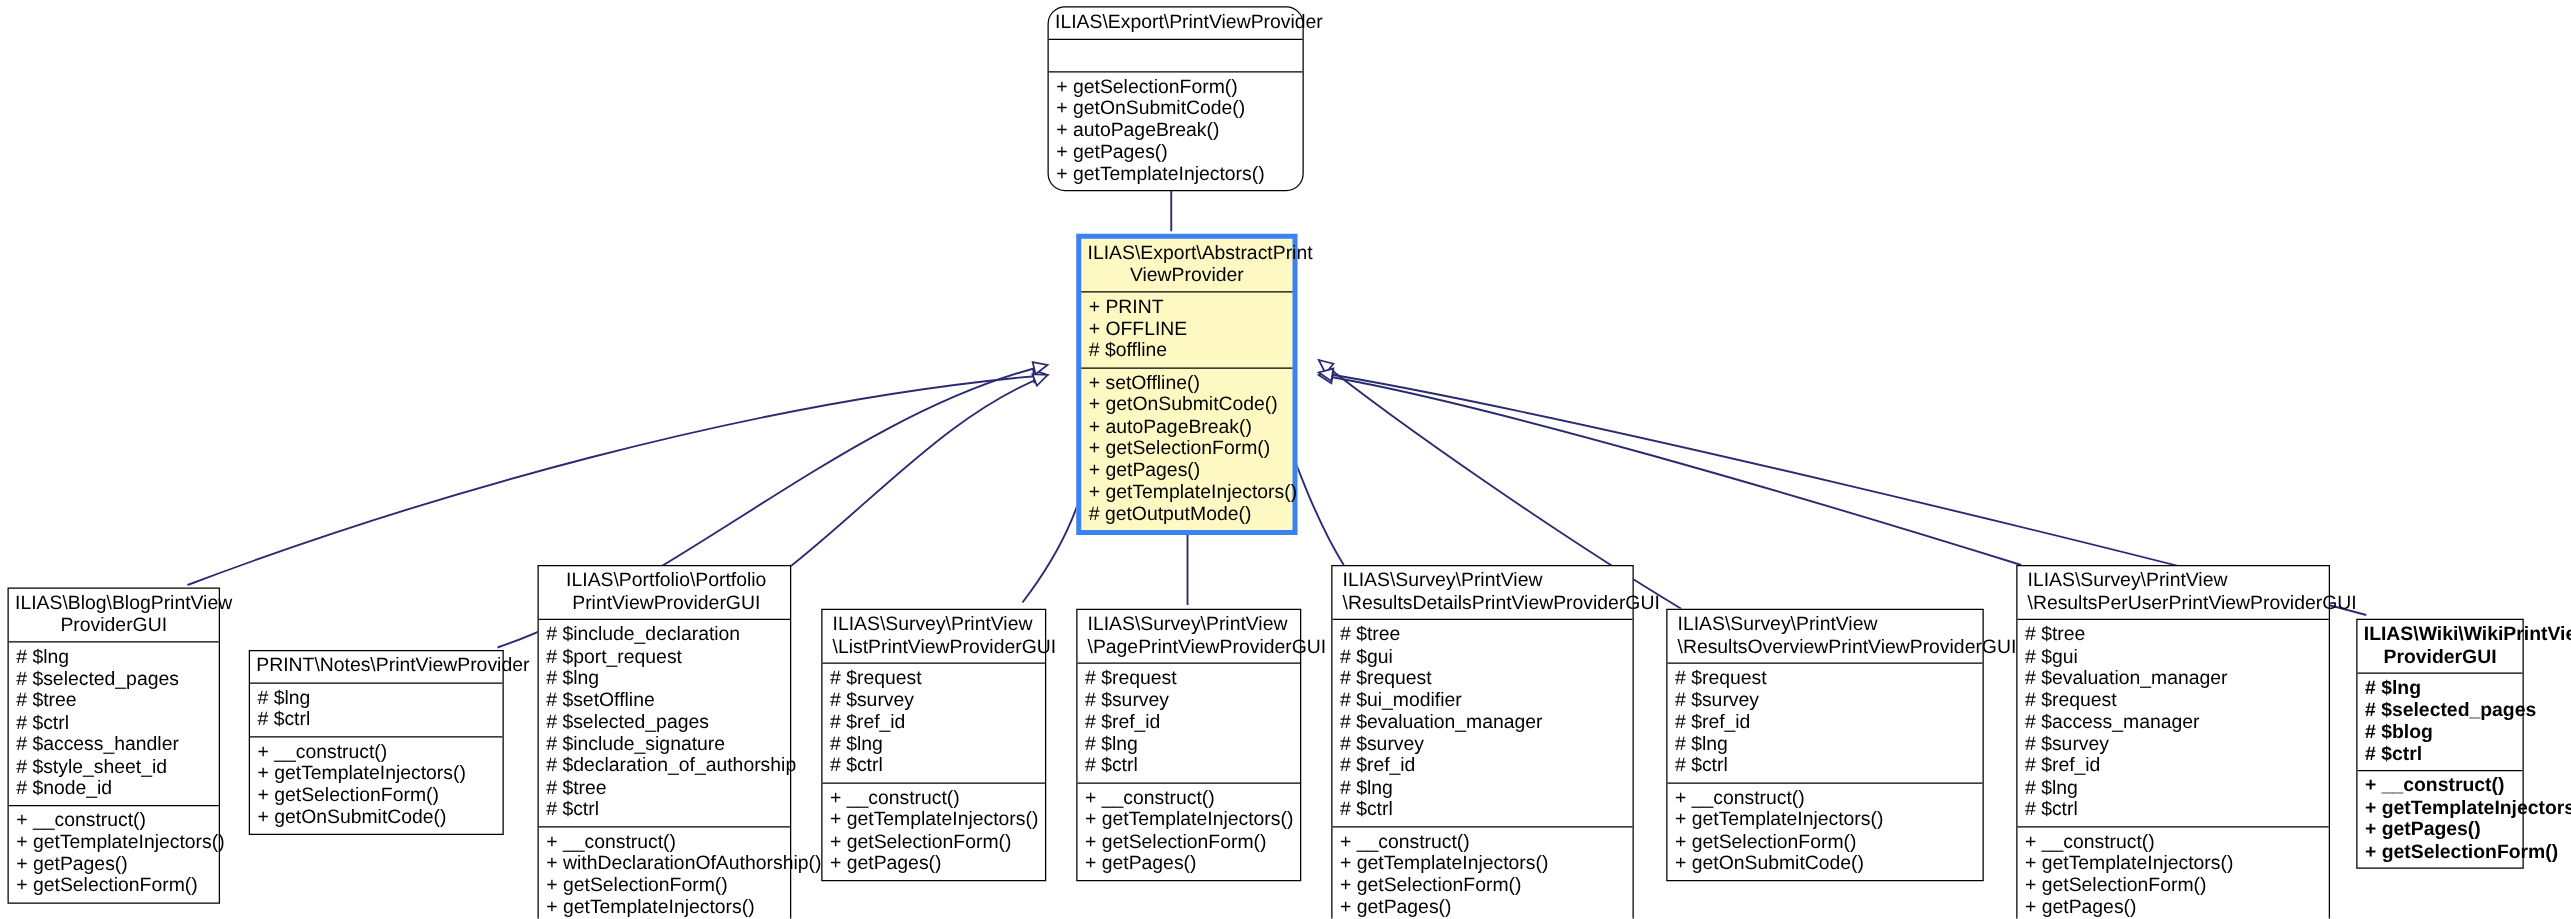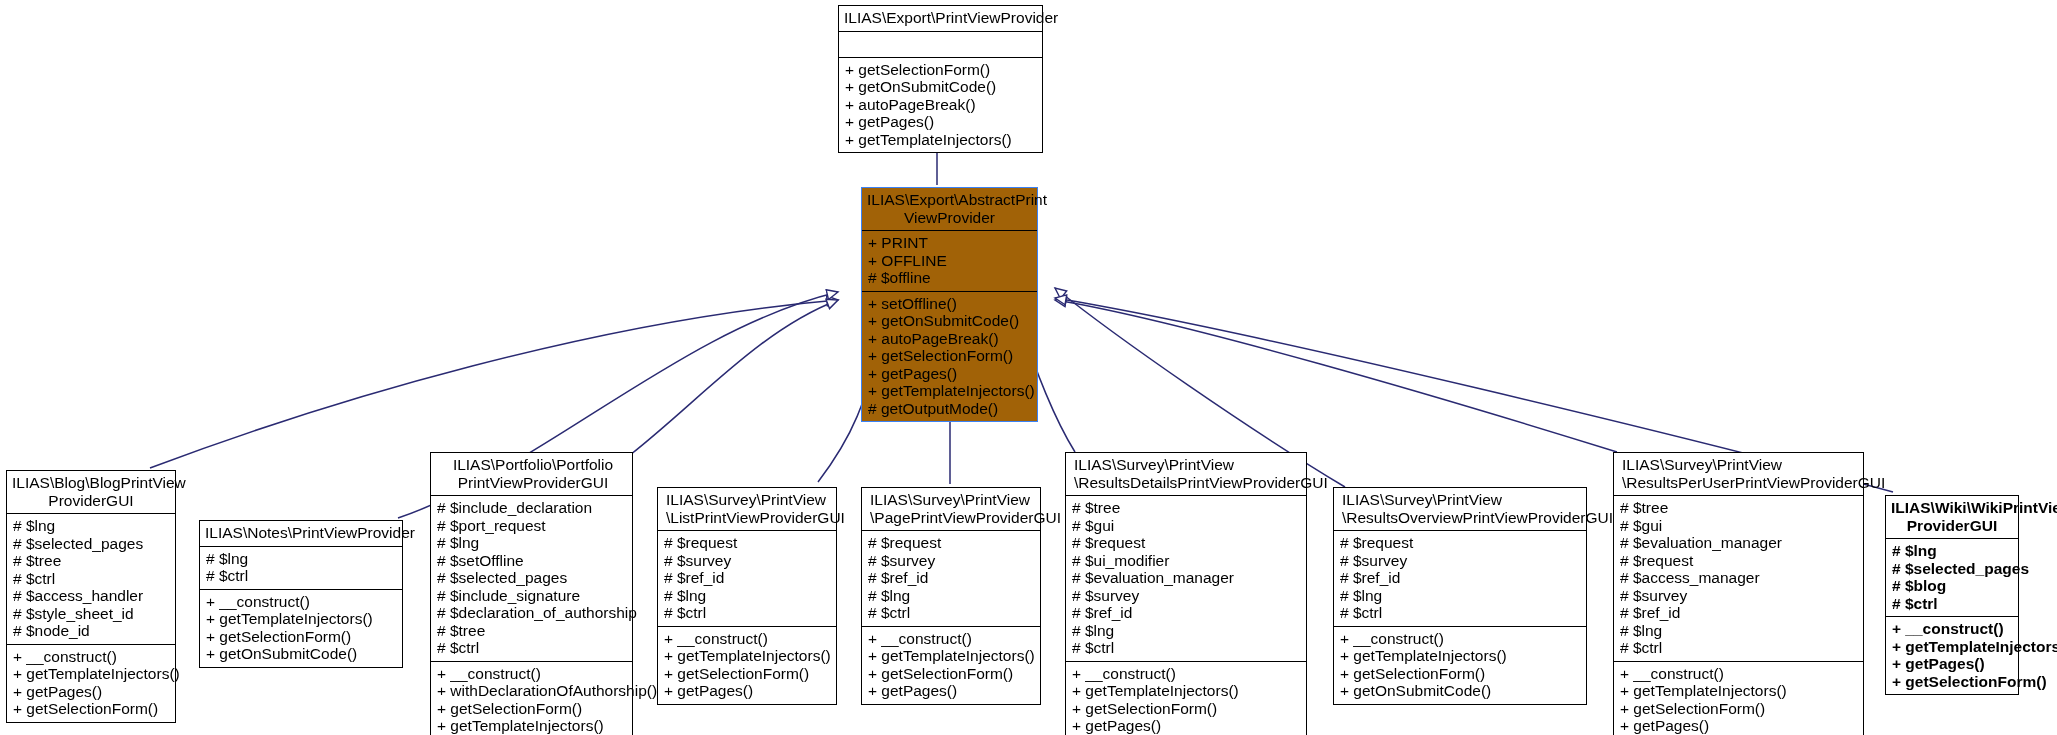--- a/index.html
+++ b/index.html
@@ -30,22 +30,22 @@
     position: absolute;
     box-sizing: border-box;
     border: 1px solid #000000;
     background: #ffffff;
     font-size: 15.5px;
     line-height: 17.5px;
     color: #000000;
     z-index: 5;
   }
   .uml-node.highlight {
-    background: #a16207;
-    border: 1px solid #3b82f6;
+    background: #fef9c3;
+    border: 4px solid #3b82f6;
   }
   .uml-title {
     text-align: center;
     padding: 3px 5px 4px 5px;
     white-space: pre-line;
   }
   .uml-sep {
     border-top: 1px solid #000000;
     height: 0;
     font-size: 0;
@@ -90,21 +90,21 @@
       <path d="M1075,452 C 1055,420 1035,370 1022,327" marker-end="url(#hollowTri)"></path>
 
       <path d="M1345,487 C 1250,430 1120,340 1055,288" marker-end="url(#hollowTri)"></path>
 
       <path d="M1617,452 C 1450,400 1180,320 1055,300" marker-end="url(#hollowTri)"></path>
 
       <path d="M1893,492 C 1700,440 1250,330 1055,298" marker-end="url(#hollowTri)"></path>
     </g>
   </svg>
 
-  <div class="uml-node" style="left:838px; top:5px; width:205px;">
+  <div class="uml-node" style="left:838px; top:5px; width:205px;border-radius:14px;">
     <div class="uml-title">ILIAS\Export\PrintViewProvider</div>
     <div class="uml-sep"></div>
     <div class="uml-attrs empty"></div>
     <div class="uml-sep"></div>
     <div class="uml-ops">
         <div class="uml-row">+ getSelectionForm()</div>
         <div class="uml-row">+ getOnSubmitCode()</div>
         <div class="uml-row">+ autoPageBreak()</div>
         <div class="uml-row">+ getPages()</div>
         <div class="uml-row">+ getTemplateInjectors()</div>
@@ -148,21 +148,21 @@
     <div class="uml-sep"></div>
     <div class="uml-ops">
         <div class="uml-row">+ __construct()</div>
         <div class="uml-row">+ getTemplateInjectors()</div>
         <div class="uml-row">+ getPages()</div>
         <div class="uml-row">+ getSelectionForm()</div>
       </div>
   </div>
 
   <div class="uml-node" style="left:199px; top:520px; width:204px;">
-    <div class="uml-title">ILIAS\Notes\PrintViewProvider</div>
+    <div class="uml-title">PRINT\Notes\PrintViewProvider</div>
     <div class="uml-sep"></div>
     <div class="uml-attrs">
         <div class="uml-row"># $lng</div>
         <div class="uml-row"># $ctrl</div>
       </div>
     <div class="uml-sep"></div>
     <div class="uml-ops">
         <div class="uml-row">+ __construct()</div>
         <div class="uml-row">+ getTemplateInjectors()</div>
         <div class="uml-row">+ getSelectionForm()</div>

